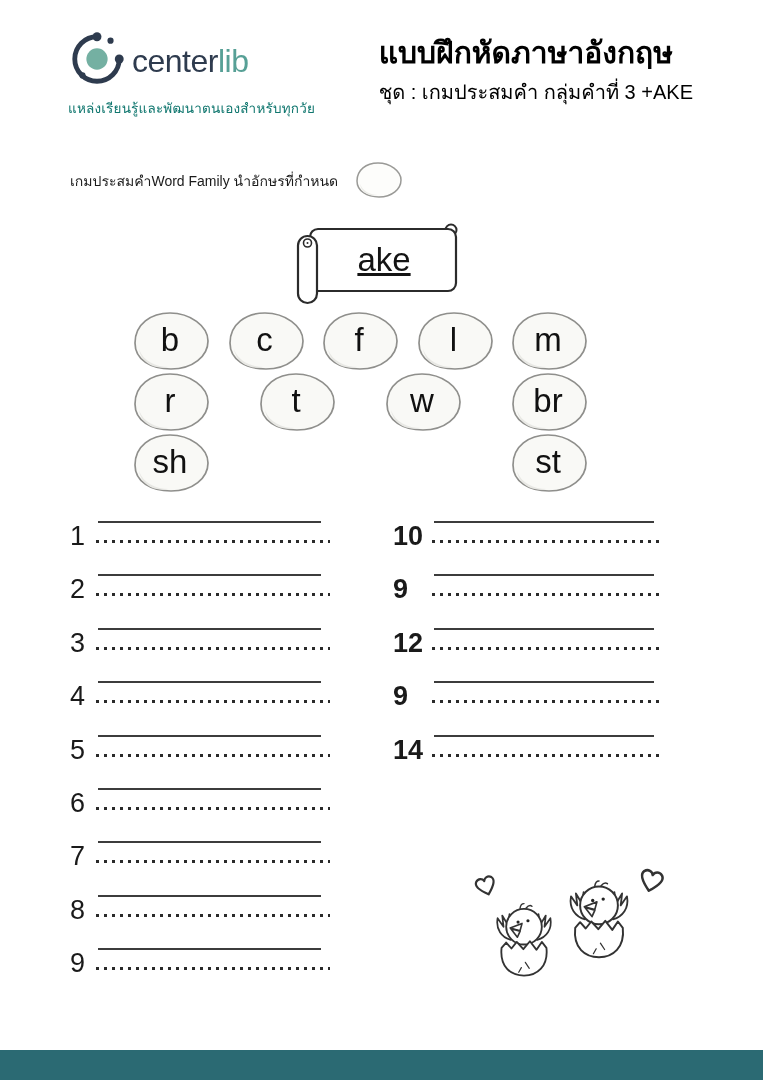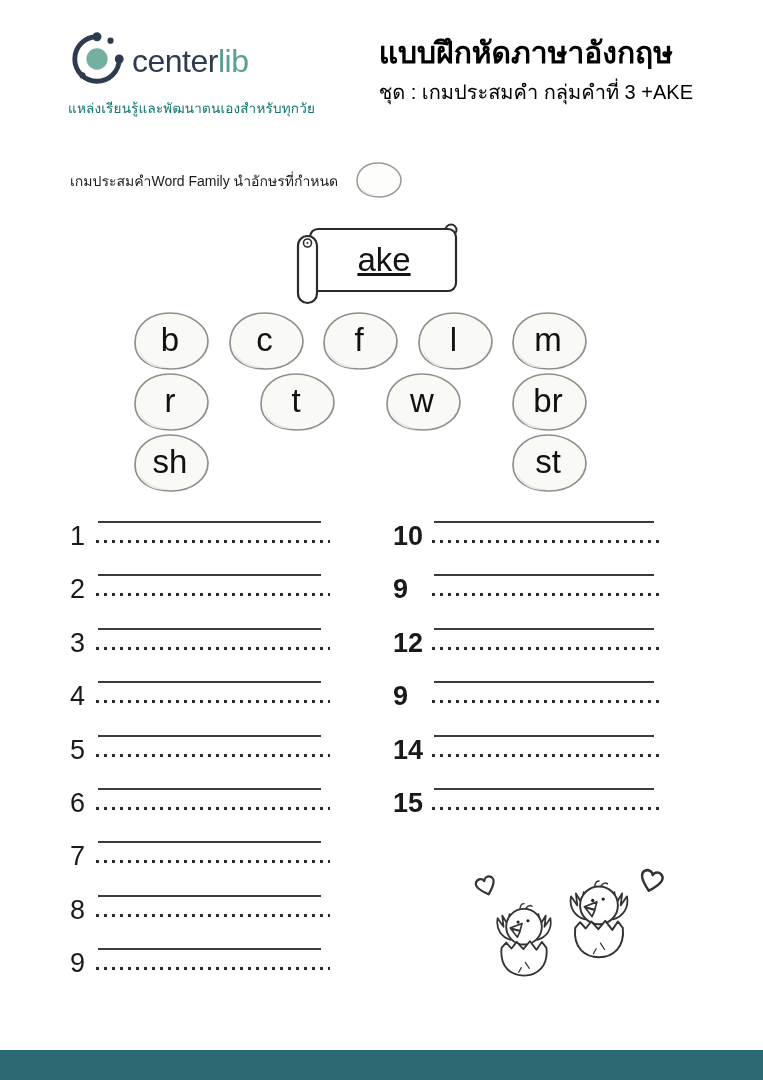--- a/index.html
+++ b/index.html
@@ -295,27 +295,20 @@
           <div class="line-dotted"></div>
         </div>
       </div>
       <div class="ans-item">
         <span class="ans-num">14</span>
         <div class="ans-lines">
           <div class="line-solid"></div>
           <div class="line-dotted"></div>
         </div>
       </div>
-      <div class="ans-item">
-        <span class="ans-num">15</span>
-        <div class="ans-lines">
-          <div class="line-solid"></div>
-          <div class="line-dotted"></div>
-        </div>
-      </div>
     </div>
 
   <div class="chicks">
     <svg width="245" height="155" viewBox="0 0 245 155">
       <defs>
         <g id="chick" stroke="#333" fill="#ffffff" stroke-linejoin="round" stroke-linecap="round">
 
           <path d="M30,62 C16,58 7,46 10,29 L19,42 L17,25 L26,40 L28,23 L35,40 Z" stroke-width="2.6"></path>
           <path d="M70,62 C84,58 93,46 90,29 L81,42 L83,25 L74,40 L72,23 L65,40 Z" stroke-width="2.6"></path>
 

